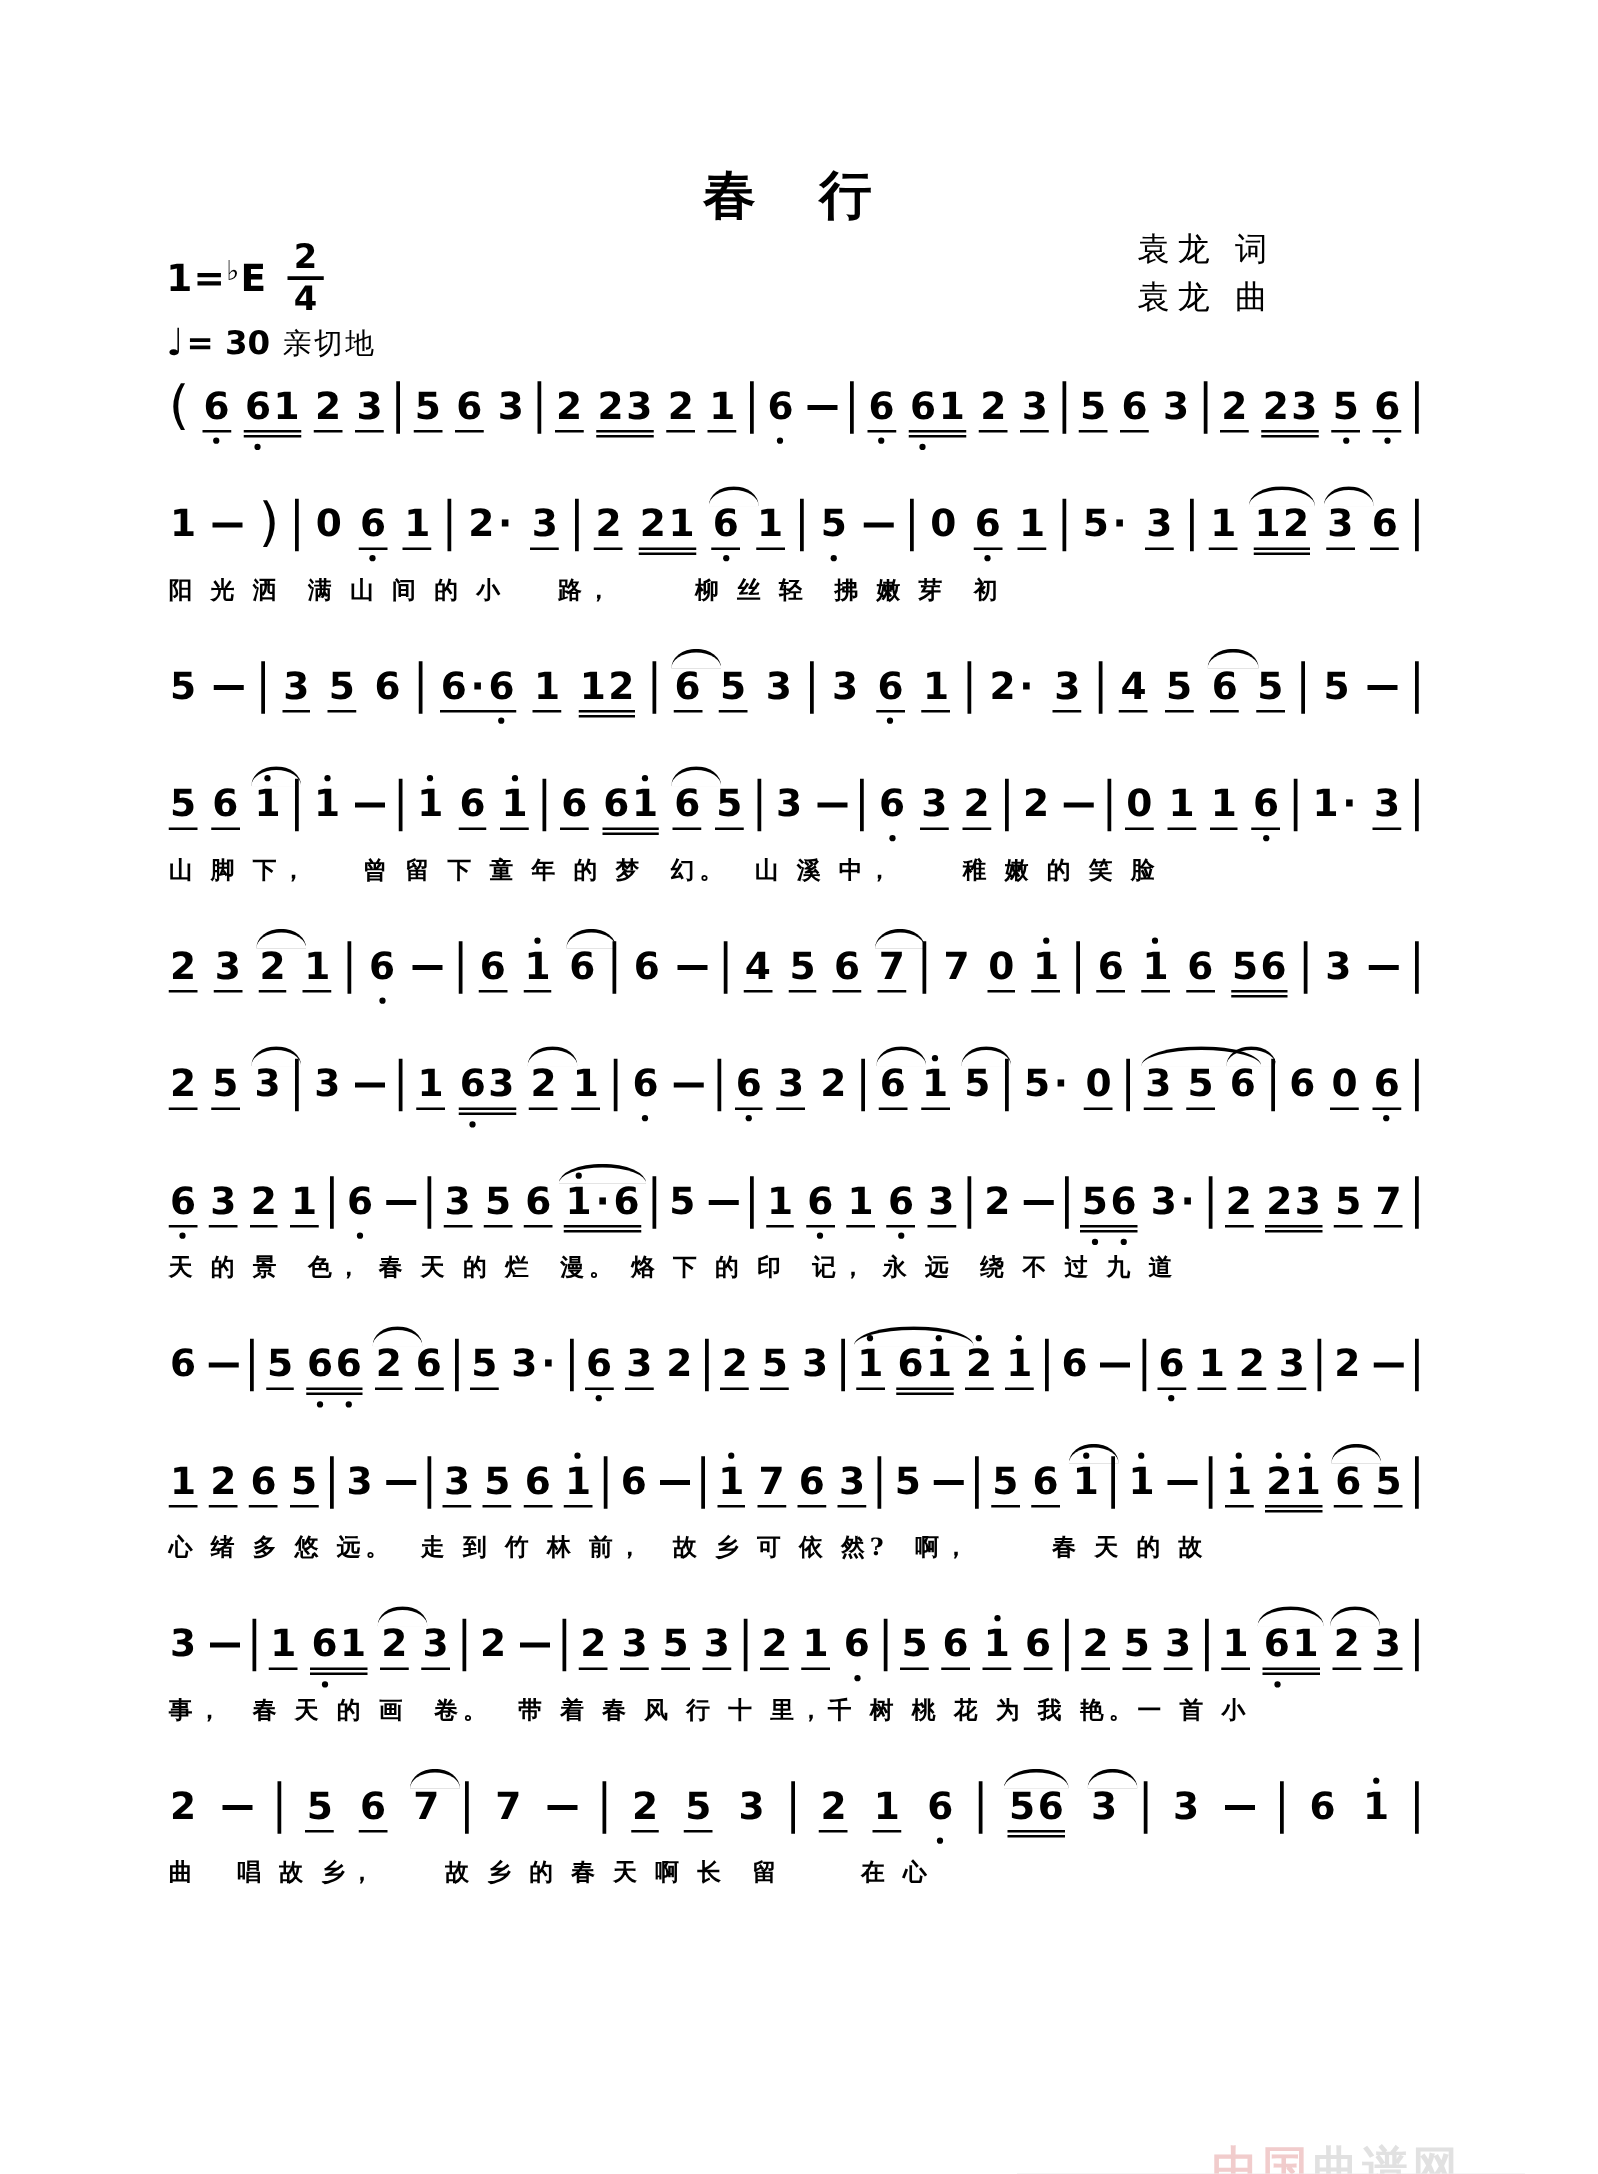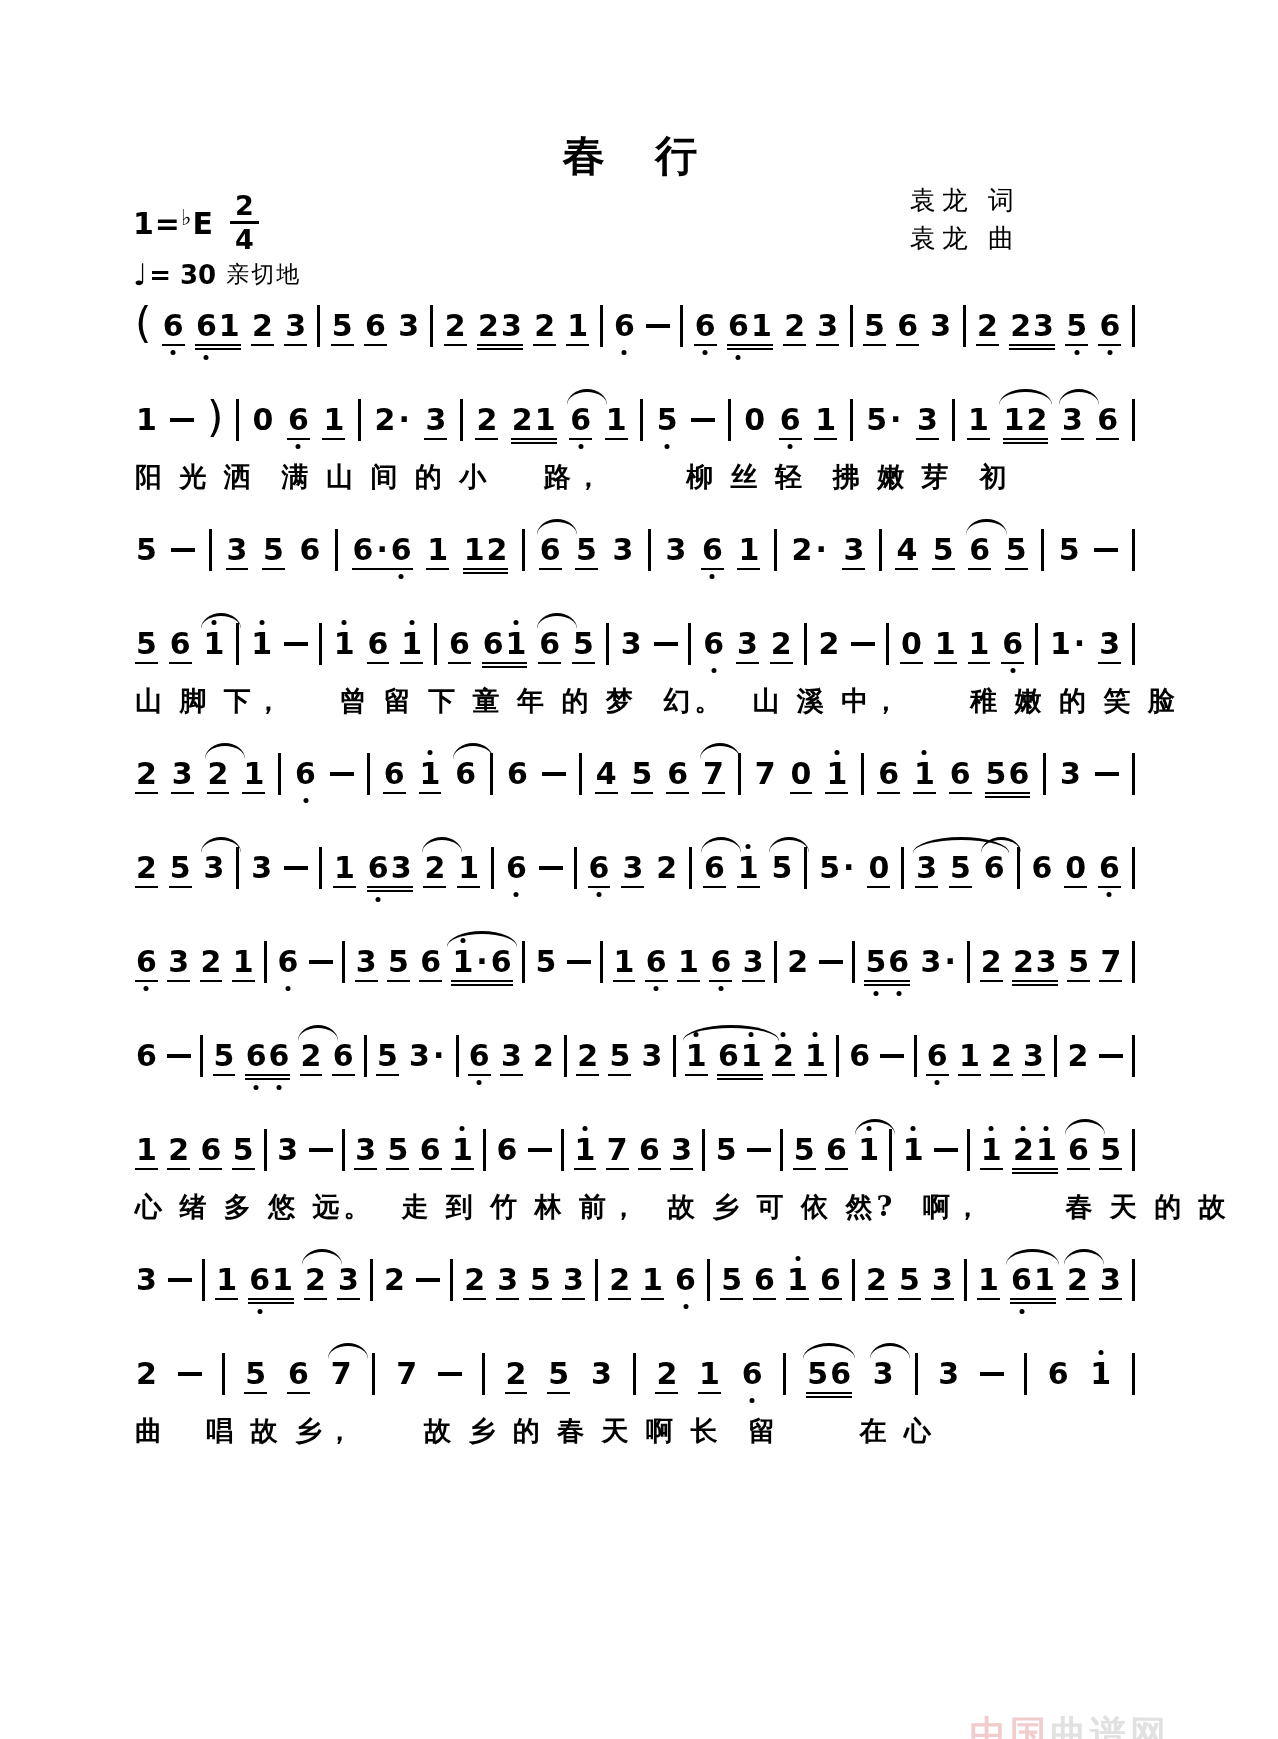--- a/index.html
+++ b/index.html
@@ -57,21 +57,21 @@
   .bar{width:3px;height:42px;background:#000;}
   .dash{width:24px;height:4px;background:#000;}
   .paren{font-size:42px;font-weight:normal;transform:translateY(-2px);}
   .arc{position:absolute;top:-16px;left:-8%;height:13px;
     border-top:3px solid #000;
     border-radius:50% 50% 0 0 / 100% 100% 0 0;
     pointer-events:none;}
   .lyrics{
     margin-top:2px;height:34px;
     font-family:"DejaVu Serif", serif;
-    font-size:27px;letter-spacing:4px;white-space:pre;
+    font-size:19px;letter-spacing:4px;white-space:pre;
     font-weight:bold;
   }
   
   .watermark{
     position:absolute;right:108px;bottom:-20px;
     font-size:36px;font-weight:bold;letter-spacing:4px;
     opacity:0.55;white-space:nowrap;
   }
   .wm-red{color:#e5a3a3;}
   .wm-gray{color:#c9c9c9;}
@@ -352,20 +352,21 @@
           <span class="bar"></span>
           <span class="tok"><span class="core"><span class="unit">5<i class="lodot l2"></i></span><span class="unit">6<i class="lodot l2"></i></span><i class="ul" style="bottom: -5px;"></i><i class="ul" style="bottom: -9px;"></i></span></span>
           <span class="tok"><span class="core"><span class="unit">3</span><span class="augdot">·</span></span></span>
           <span class="bar"></span>
           <span class="tok"><span class="core"><span class="unit">2</span><i class="ul" style="bottom: -5px;"></i></span></span>
           <span class="tok"><span class="core"><span class="unit">2</span><span class="unit">3</span><i class="ul" style="bottom: -5px;"></i><i class="ul" style="bottom: -9px;"></i></span></span>
           <span class="tok"><span class="core"><span class="unit">5</span><i class="ul" style="bottom: -5px;"></i></span></span>
           <span class="tok"><span class="core"><span class="unit">7</span><i class="ul" style="bottom: -5px;"></i></span></span>
           <span class="bar"></span>
         </div>
+        <div class="lyrics">天 的 景  色， 春 天 的 烂  漫。 烙 下 的 印  记， 永 远  绕 不 过 九 道</div>
       </div>
       <div class="block">
         <div class="notes">
           <span class="tok"><span class="core"><span class="unit">6</span></span></span>
           <span class="dash"></span>
           <span class="bar"></span>
           <span class="tok"><span class="core"><span class="unit">5</span><i class="ul" style="bottom: -5px;"></i></span></span>
           <span class="tok"><span class="core"><span class="unit">6<i class="lodot l2"></i></span><span class="unit">6<i class="lodot l2"></i></span><i class="ul" style="bottom: -5px;"></i><i class="ul" style="bottom: -9px;"></i></span></span>
           <span class="tok"><span class="core"><span class="unit">2</span><i class="ul" style="bottom: -5px;"></i></span><i class="arc" style="width: 175%;"></i></span>
           <span class="tok"><span class="core"><span class="unit">6</span><i class="ul" style="bottom: -5px;"></i></span></span>
@@ -470,20 +471,21 @@
           <span class="tok"><span class="core"><span class="unit">2</span><i class="ul" style="bottom: -5px;"></i></span></span>
           <span class="tok"><span class="core"><span class="unit">5</span><i class="ul" style="bottom: -5px;"></i></span></span>
           <span class="tok"><span class="core"><span class="unit">3</span><i class="ul" style="bottom: -5px;"></i></span></span>
           <span class="bar"></span>
           <span class="tok"><span class="core"><span class="unit">1</span><i class="ul" style="bottom: -5px;"></i></span></span>
           <span class="tok"><span class="core"><span class="unit">6<i class="lodot l2"></i></span><span class="unit">1</span><i class="ul" style="bottom: -5px;"></i><i class="ul" style="bottom: -9px;"></i></span><i class="arc" style="width: 115%;"></i></span>
           <span class="tok"><span class="core"><span class="unit">2</span><i class="ul" style="bottom: -5px;"></i></span><i class="arc" style="width: 175%;"></i></span>
           <span class="tok"><span class="core"><span class="unit">3</span><i class="ul" style="bottom: -5px;"></i></span></span>
           <span class="bar"></span>
         </div>
+        <div class="lyrics">事，  春 天 的 画  卷。  带 着 春 风 行 十 里，千 树 桃 花 为 我 艳。一 首 小</div>
       </div>
       <div class="block">
         <div class="notes">
           <span class="tok"><span class="core"><span class="unit">2</span></span></span>
           <span class="dash"></span>
           <span class="bar"></span>
           <span class="tok"><span class="core"><span class="unit">5</span><i class="ul" style="bottom: -5px;"></i></span></span>
           <span class="tok"><span class="core"><span class="unit">6</span><i class="ul" style="bottom: -5px;"></i></span></span>
           <span class="tok"><span class="core"><span class="unit">7</span></span><i class="arc" style="width: 175%;"></i></span>
           <span class="bar"></span>

